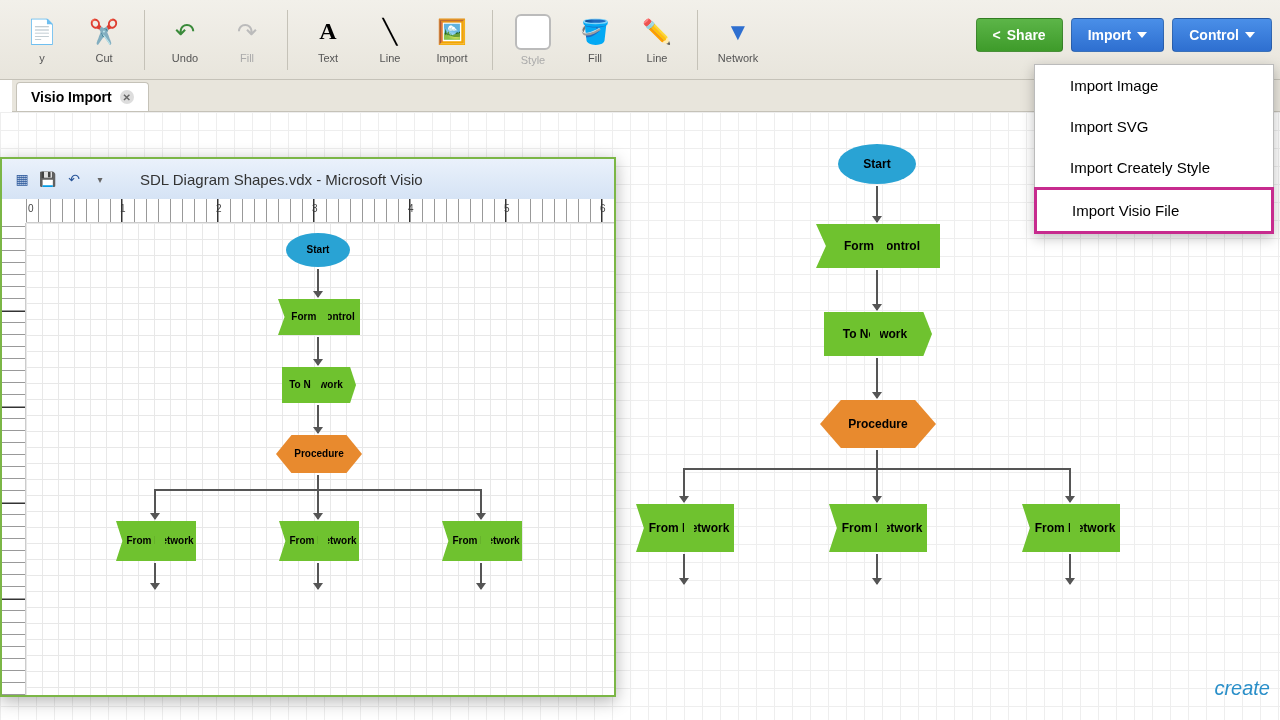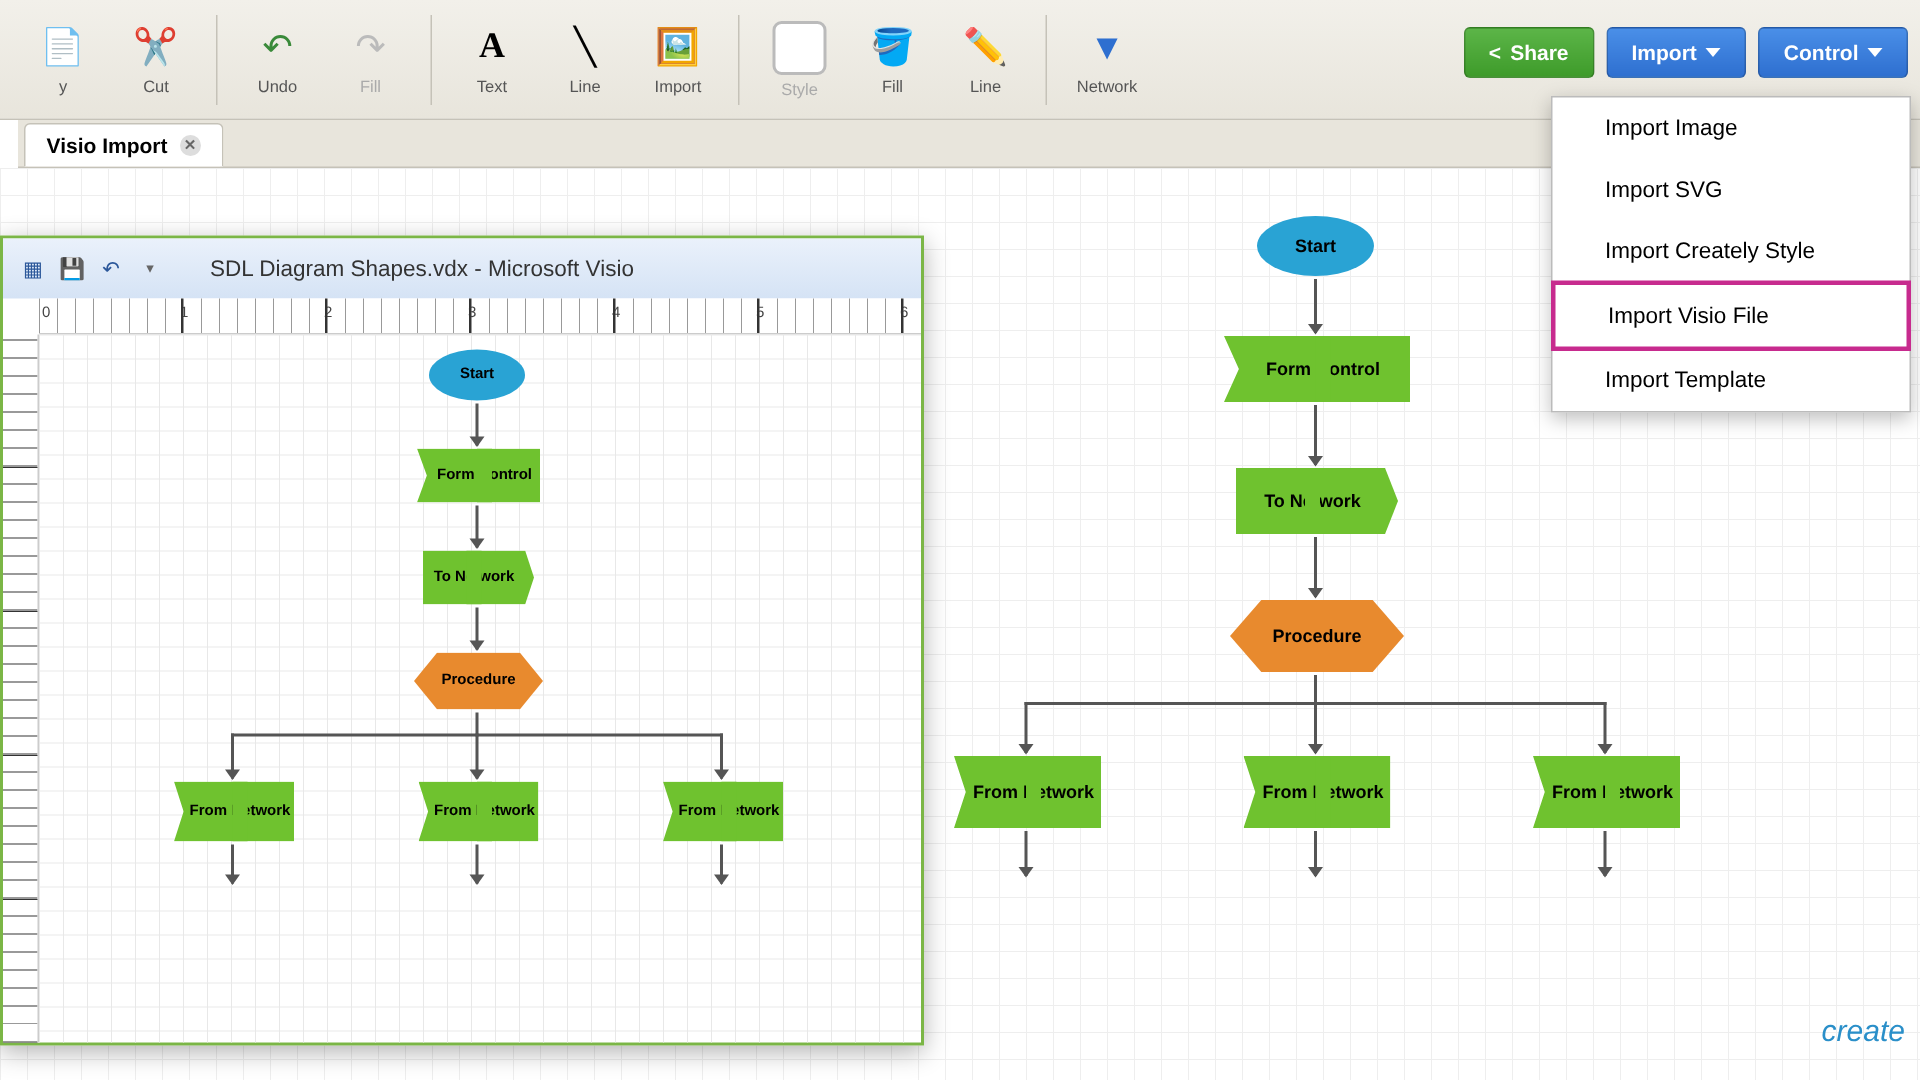--- a/index.html
+++ b/index.html
@@ -155,21 +155,20 @@
   <div class="rtool">➤</div>
   <div class="rtool">✋</div>
   <div class="rtool">⟲</div>
 </div>
 
 <div class="dropdown">
   <div class="dropdown-item">Import Image</div>
   <div class="dropdown-item">Import SVG</div>
   <div class="dropdown-item">Import Creately Style</div>
   <div class="dropdown-item hl">Import Visio File</div>
-  <div class="dropdown-item">Import Template</div>
 </div>
 
 <div class="canvas">
 
   <div class="shape start lg" style="left:838px; top:32px; width:78px; height:40px;">Start</div>
   <div class="arrow-v" style="left:876px; top:74px; height:36px;"></div>
   <div class="shape banner lg left-notch" style="left:816px; top:112px; width:124px; height:44px;">Form Control</div>
   <div class="arrow-v" style="left:876px; top:158px; height:40px;"></div>
   <div class="shape banner lg right-point" style="left:824px; top:200px; width:108px; height:44px;">To Network</div>
   <div class="arrow-v" style="left:876px; top:246px; height:40px;"></div>

